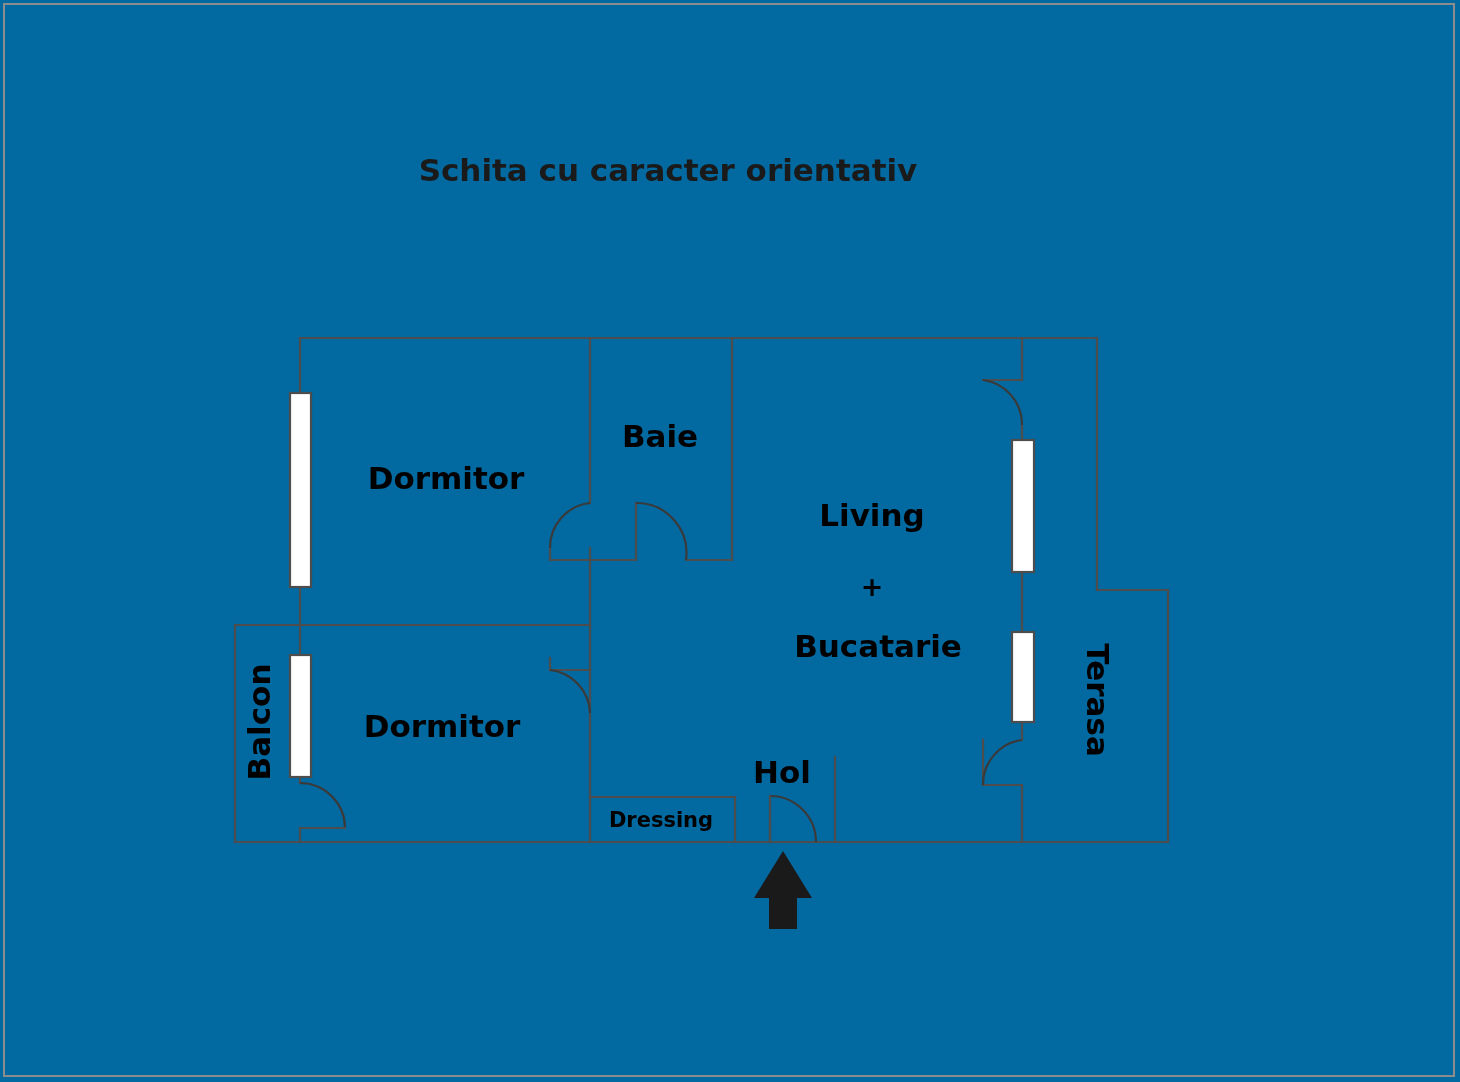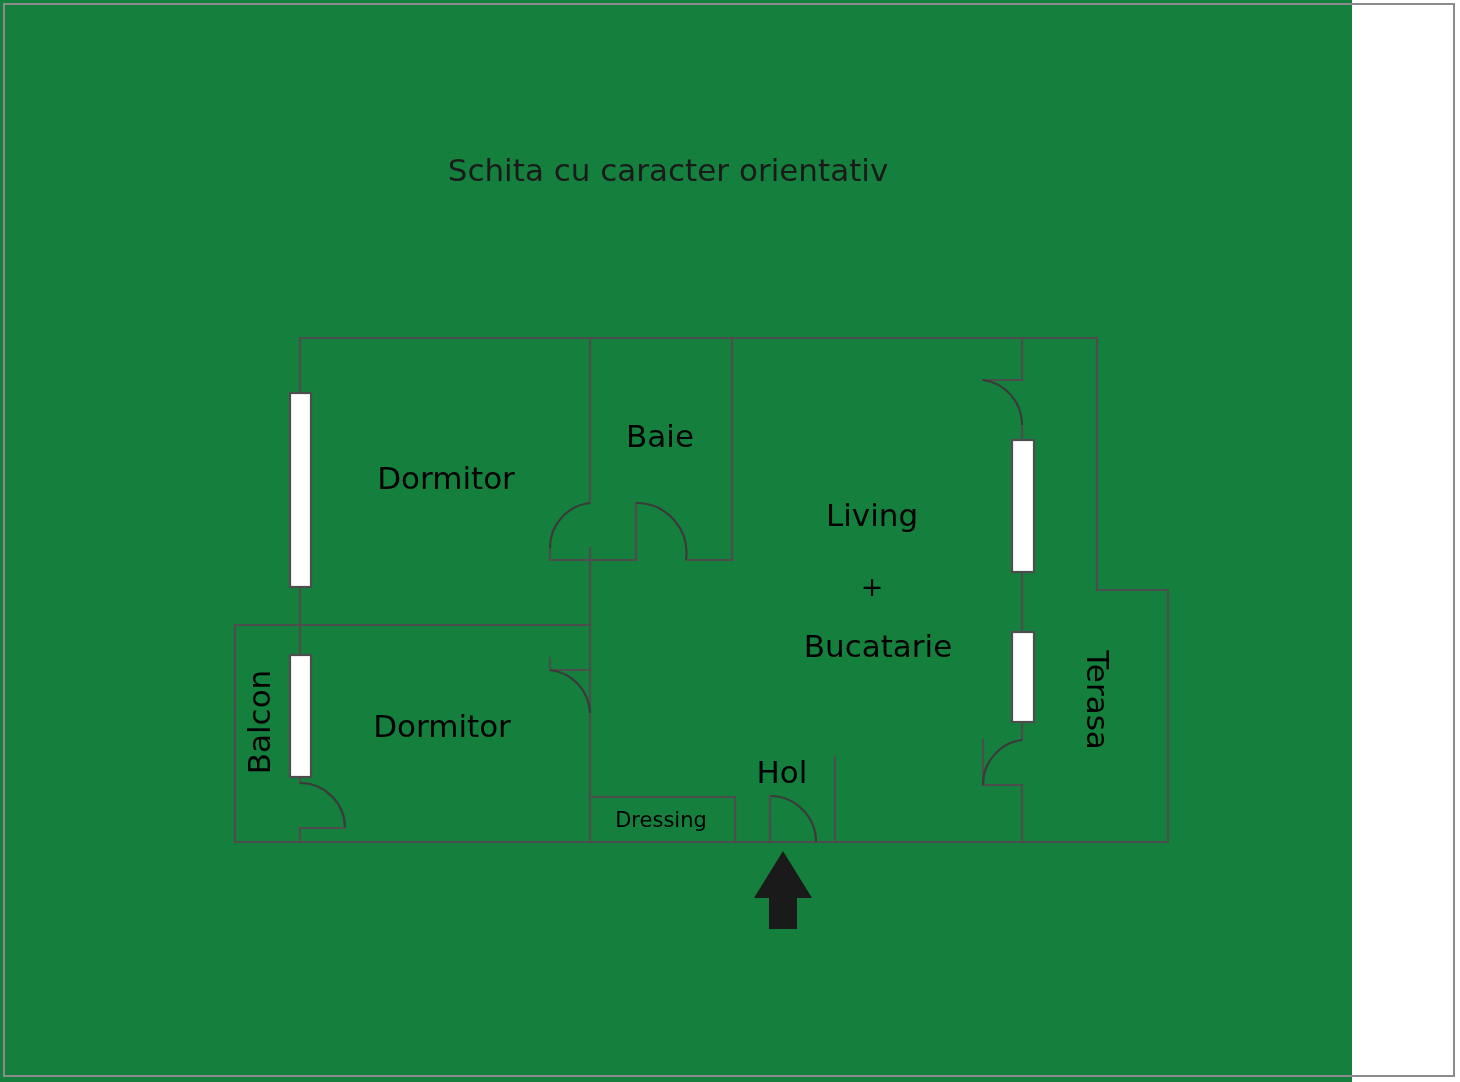--- a/index.html
+++ b/index.html
@@ -9,24 +9,25 @@
     background: #ffffff;
   }
   body {
     width: 1460px;
     height: 1082px;
     font-family: "DejaVu Sans", "Liberation Sans", sans-serif;
     overflow: hidden;
   }
   #page {
     position: relative;
-    width: 1352px;
+    width: 1460px;
     height: 1082px;
-    background: #15803d;
+    background: #0369a1;
     box-sizing: border-box;
+    font-weight: bold;
   }
   #frame-border {
     position: absolute;
     left: 3px;
     top: 3px;
     width: 1452px;
     height: 1074px;
     border: 2px solid #8c8c8c;
     box-sizing: border-box;
     pointer-events: none;

